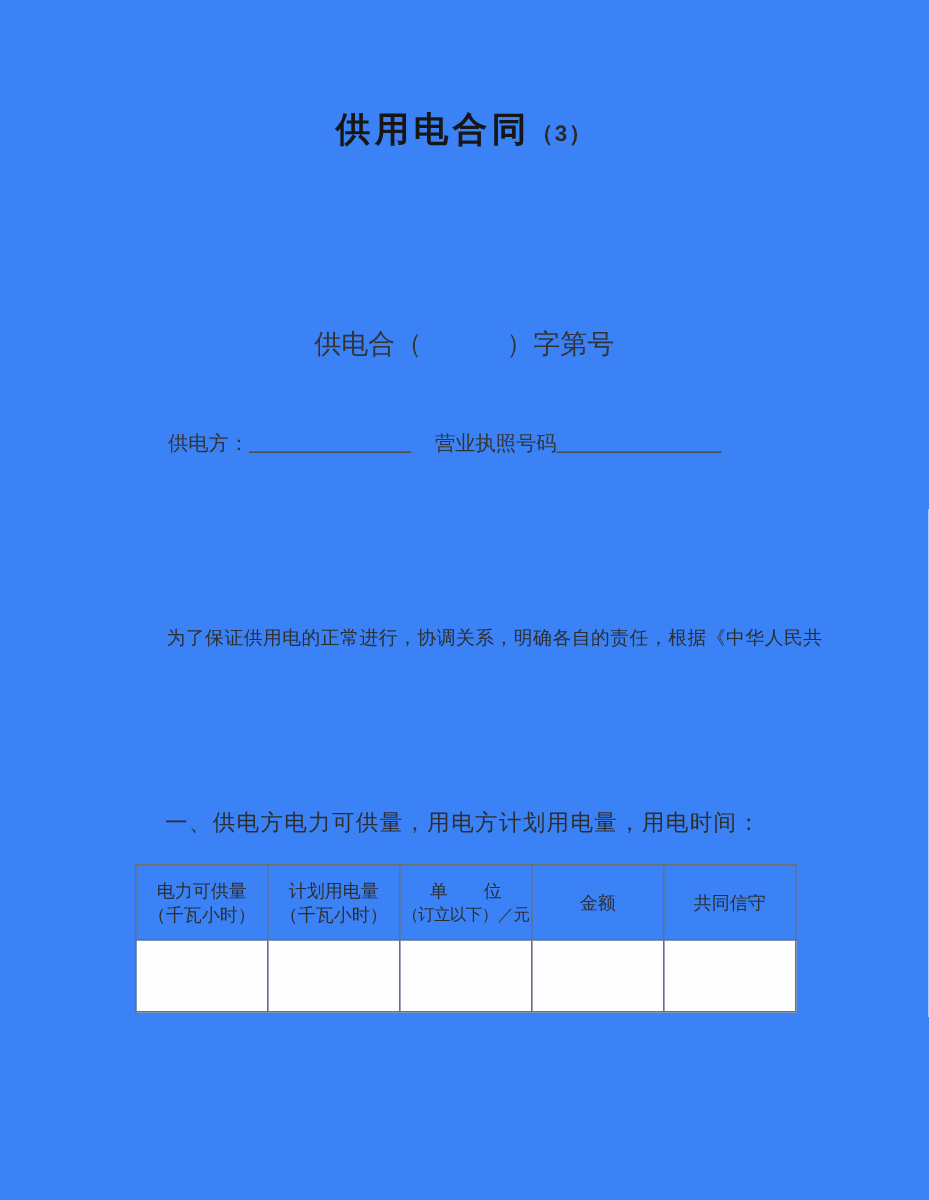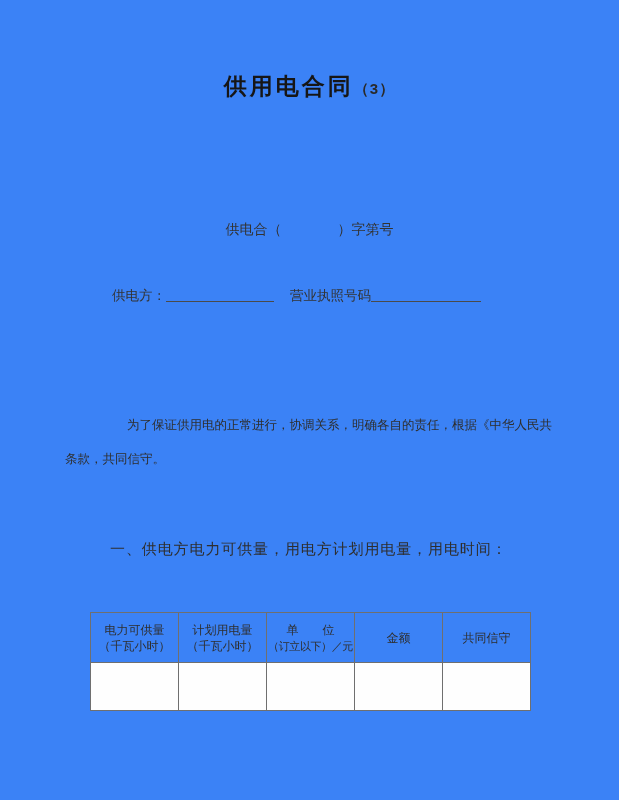--- a/index.html
+++ b/index.html
@@ -34,21 +34,21 @@
     font-weight: 600;
     letter-spacing: 1px;
     color: #2a2a2a;
   }
   .serial {
     position: absolute;
     top: 219px;
     left: 0;
     width: 619px;
     text-align: center;
-    font-size: 14px;
+    font-size: 18px;
     line-height: 20px;
     color: #333333;
   }
   .serial-gap {
     display: inline-block;
     width: 56px;
   }
   .party {
     position: absolute;
     left: 112px;
@@ -76,36 +76,35 @@
     color: #2e2e2e;
   }
   .intro-line {
     height: 34px;
     line-height: 34px;
     white-space: nowrap;
   }
   .just {
     text-align: justify;
     text-align-last: justify;
-    margin-left: 16px;
   }
   .indent { padding-left: 46px; }
   .sec-heading {
     position: absolute;
     top: 540px;
     left: 110px;
     font-size: 15px;
     line-height: 18px;
     letter-spacing: 0.9px;
     color: #2e2e2e;
     white-space: nowrap;
   }
   .supply-table {
     position: absolute;
-    top: 612px;
+    top: 576px;
     left: 90px;
     width: 441px;
     border-collapse: collapse;
     table-layout: fixed;
   }
   .supply-table th, .supply-table td {
     border: 1px solid #6f6f6f;
     padding: 0;
   }
   .supply-table th {
@@ -135,21 +134,20 @@
 
   <h1 class="title"><span>供用电合同</span><span class="title-num">（3）</span></h1>
 
   <div class="serial"><span>供电合（</span><span class="serial-gap"></span><span>）字第号</span></div>
 
   <div class="party party-supplier"><span>供电方：</span><span class="blank blank-name"></span><span>营业执照号码</span><span class="blank blank-lic"></span></div>
 
 
   <div class="intro">
     <div class="intro-line just indent">为了保证供用电的正常进行，协调关系，明确各自的责任，根据《中华人民共</div>
-    <div class="intro-line">条款，共同信守。</div>
   </div>
 
   <div class="sec-heading">一、供电方电力可供量，用电方计划用电量，用电时间：</div>
 
   <table class="supply-table">
     <thead>
       <tr>
         <th>
           <div>电力可供量</div>
           <div>（千瓦小时）</div>

